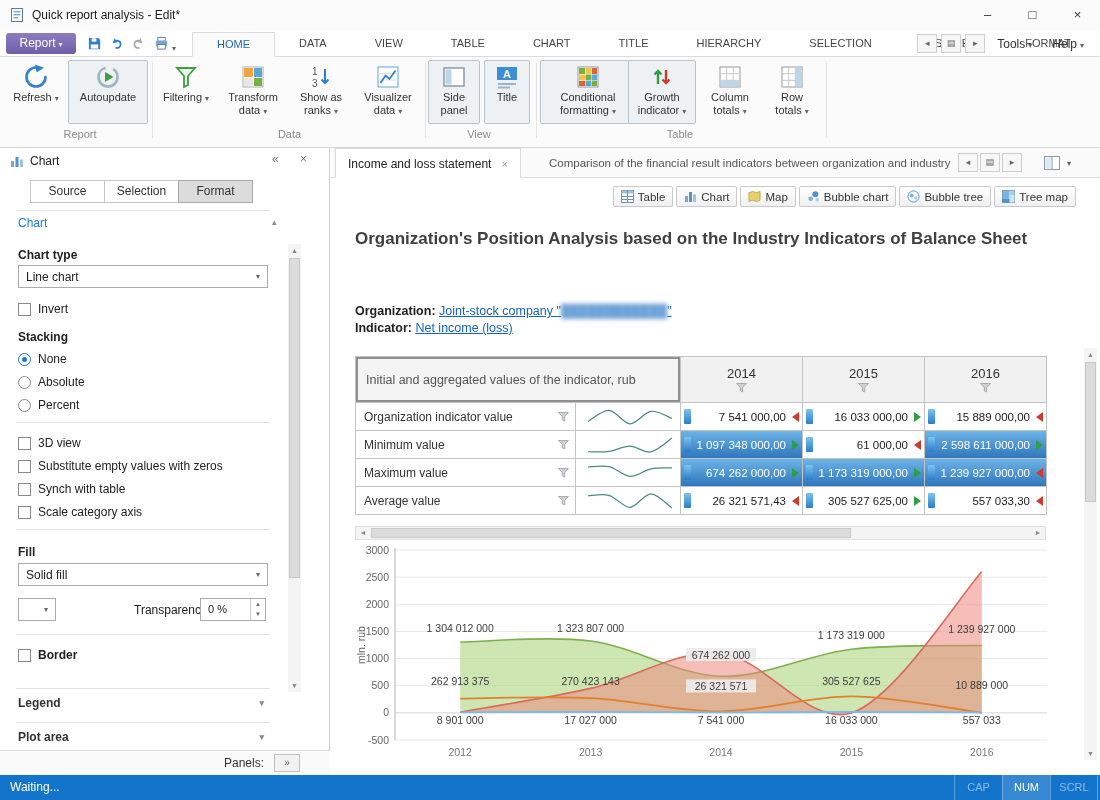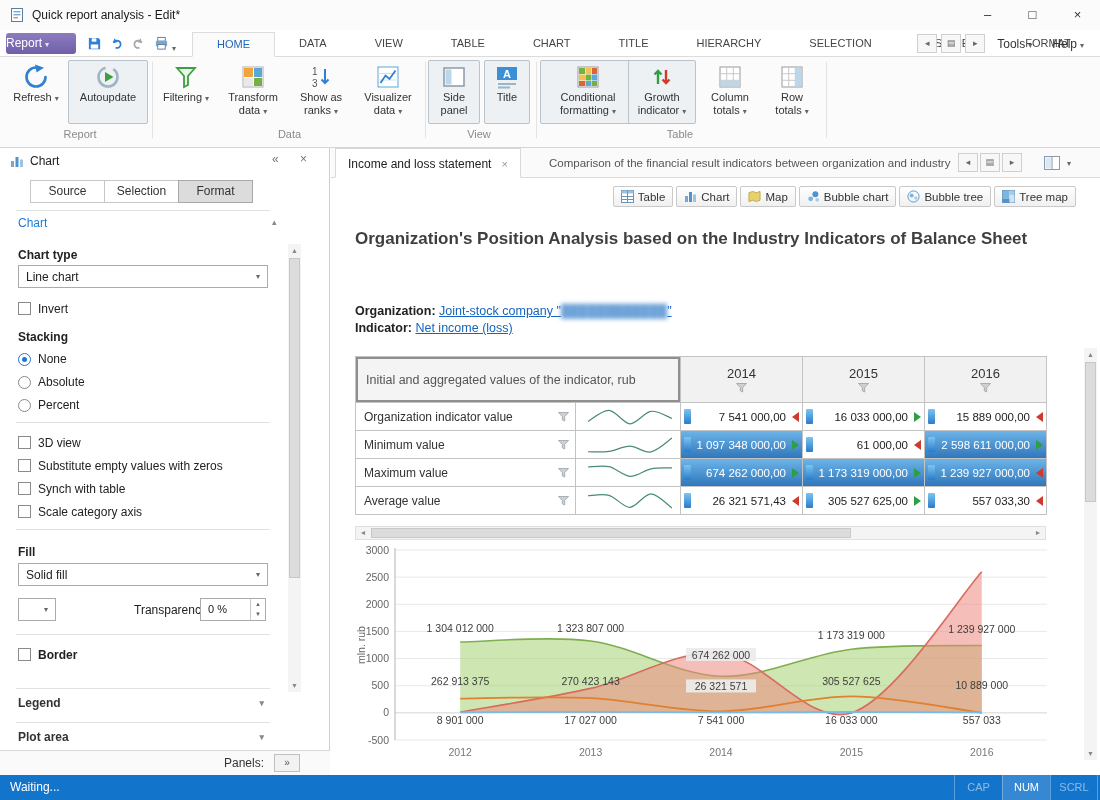--- a/index.html
+++ b/index.html
@@ -8,21 +8,21 @@
   .abs { position:absolute;margin-left:30px; }
 
   
   #titlebar { position:absolute; left:0; top:0; width:1100px; height:30px; background:#fbfbfb; }
   #titlebar .appicon { position:absolute; left:9px; top:7px; width:16px; height:16px; }
   #titlebar .ttl { position:absolute; left:32px; top:8px; font-size:12px; color:#1a1a1a; }
   .wbtn { position:absolute; top:0; width:45px; height:30px; text-align:center; line-height:30px; font-size:13px; color:#333; cursor:pointer; }
 
   
   #ribbontabs { position:absolute; left:0; top:30px; width:1100px; height:27px; background:#fff; border-bottom:1px solid #dcdcdc; }
-  #reportbtn { position:absolute; left:6px; top:3px; width:70px; height:21px; border-radius:3px; background:linear-gradient(#8d7cc0,#6f5fa7); color:#fff; font-size:12px; line-height:21px; cursor:pointer; }
+  #reportbtn { position:absolute; left:6px; top:3px; width:70px; height:21px; border-radius:3px; background:linear-gradient(#8d7cc0,#6f5fa7); color:#fff; font-size:12px; text-align:center; line-height:21px; cursor:pointer; }
   #reportbtn .caret { color:#e8e4f4; }
   .qat { position:absolute; top:3px; width:21px; height:21px; text-align:center; cursor:pointer; }
   .qat svg { margin-top:3px; }
   #rtabs { position:absolute; left:192px; top:1px; height:26px; white-space:nowrap; }
   .rtab { display:inline-block; padding:0 24px; line-height:25px; font-size:11px; color:#444; cursor:pointer; }
   .rtab.active { background:#fbfbfb; border:1px solid #dcdcdc; border-bottom:1px solid #fbfbfb; color:#1e66b8; line-height:23px; position:relative; top:1px; }
   #tabctrls { position:absolute; right:8px; top:4px; display:flex; align-items:center; gap:4px; }
   .minibtn { width:20px; height:19px; border:1px solid #cfcfcf; background:#f7f7f7; font-size:9px; color:#666; text-align:center; line-height:17px; cursor:pointer; }
   .txtbtn { font-size:12px; color:#333; padding:0 8px; cursor:pointer; }
   .caret { font-size:8px; color:#666; margin-left:3px; }
@@ -45,21 +45,21 @@
   .p-head .p-title { position:absolute; left:30px; top:6px; font-size:12px; color:#222; }
   .p-head .p-ic { position:absolute; left:10px; top:6px; }
   .p-btn { position:absolute; top:4px; font-size:12px; color:#777; cursor:pointer; }
   .p-tab { position:absolute; top:32px; width:75px; height:23px; border:1px solid #c6c6c6; background:#fff; text-align:center; line-height:21px; font-size:12px; color:#333; cursor:pointer; }
   .p-tab.active { background:#dcdcdc; border-color:#a8a8a8; }
   .p-sechead { position:absolute; left:18px; top:68px; font-size:12px; color:#1a7dd7; }
   .p-chev { position:absolute; font-size:9px; color:#888; cursor:pointer; }
   .phr { position:absolute; left:16px; width:254px; height:1px; background:#e2e2e2; }
   .plbl { position:absolute; left:18px; font-size:12px; font-weight:bold; color:#222; }
   .dd { position:absolute; left:18px; width:250px; height:23px; border:1px solid #ababab; background:#fff; display:flex; align-items:center; justify-content:space-between; padding:0 7px; font-size:12px; color:#222; cursor:pointer; }
-  .chk { position:absolute; left:18px; display:flex; align-items:flex-start; gap:7px; font-size:12px; color:#222; cursor:pointer; }
+  .chk { position:absolute; left:18px; display:flex; align-items:flex-end; gap:7px; font-size:12px; color:#222; cursor:pointer; }
   .cbox { width:13px; height:13px; border:1px solid #8a8a8a; background:#fff; flex:0 0 auto; }
   .radio { position:absolute; left:18px; display:flex; align-items:center; gap:7px; font-size:12px; color:#222; cursor:pointer; }
   .rdot { width:13px; height:13px; border:1px solid #8a8a8a; border-radius:50%; background:#fff; position:relative; flex:0 0 auto; }
   .radio.on .rdot { border-color:#2077d4; }
   .radio.on .rdot::after { content:""; position:absolute; left:3px; top:3px; width:5px; height:5px; border-radius:50%; background:#2077d4; }
   .spin { position:absolute; left:200px; width:66px; height:23px; border:1px solid #ababab; background:#fff; font-size:11px; }
   .spin .sval { position:absolute; left:7px; top:4px; color:#222; }
   .spin .sarr { position:absolute; right:0; width:15px; height:11px; border-left:1px solid #c9c9c9; text-align:center; font-size:6px; color:#666; line-height:11px; cursor:pointer; }
   .p-sec { position:absolute; left:18px; width:250px; font-size:12px; font-weight:bold; color:#333; cursor:pointer; }
   #p-bottom { position:absolute; left:0; bottom:0; width:330px; height:25px; border-top:1px solid #d9d9d9; background:#fafafa; }

